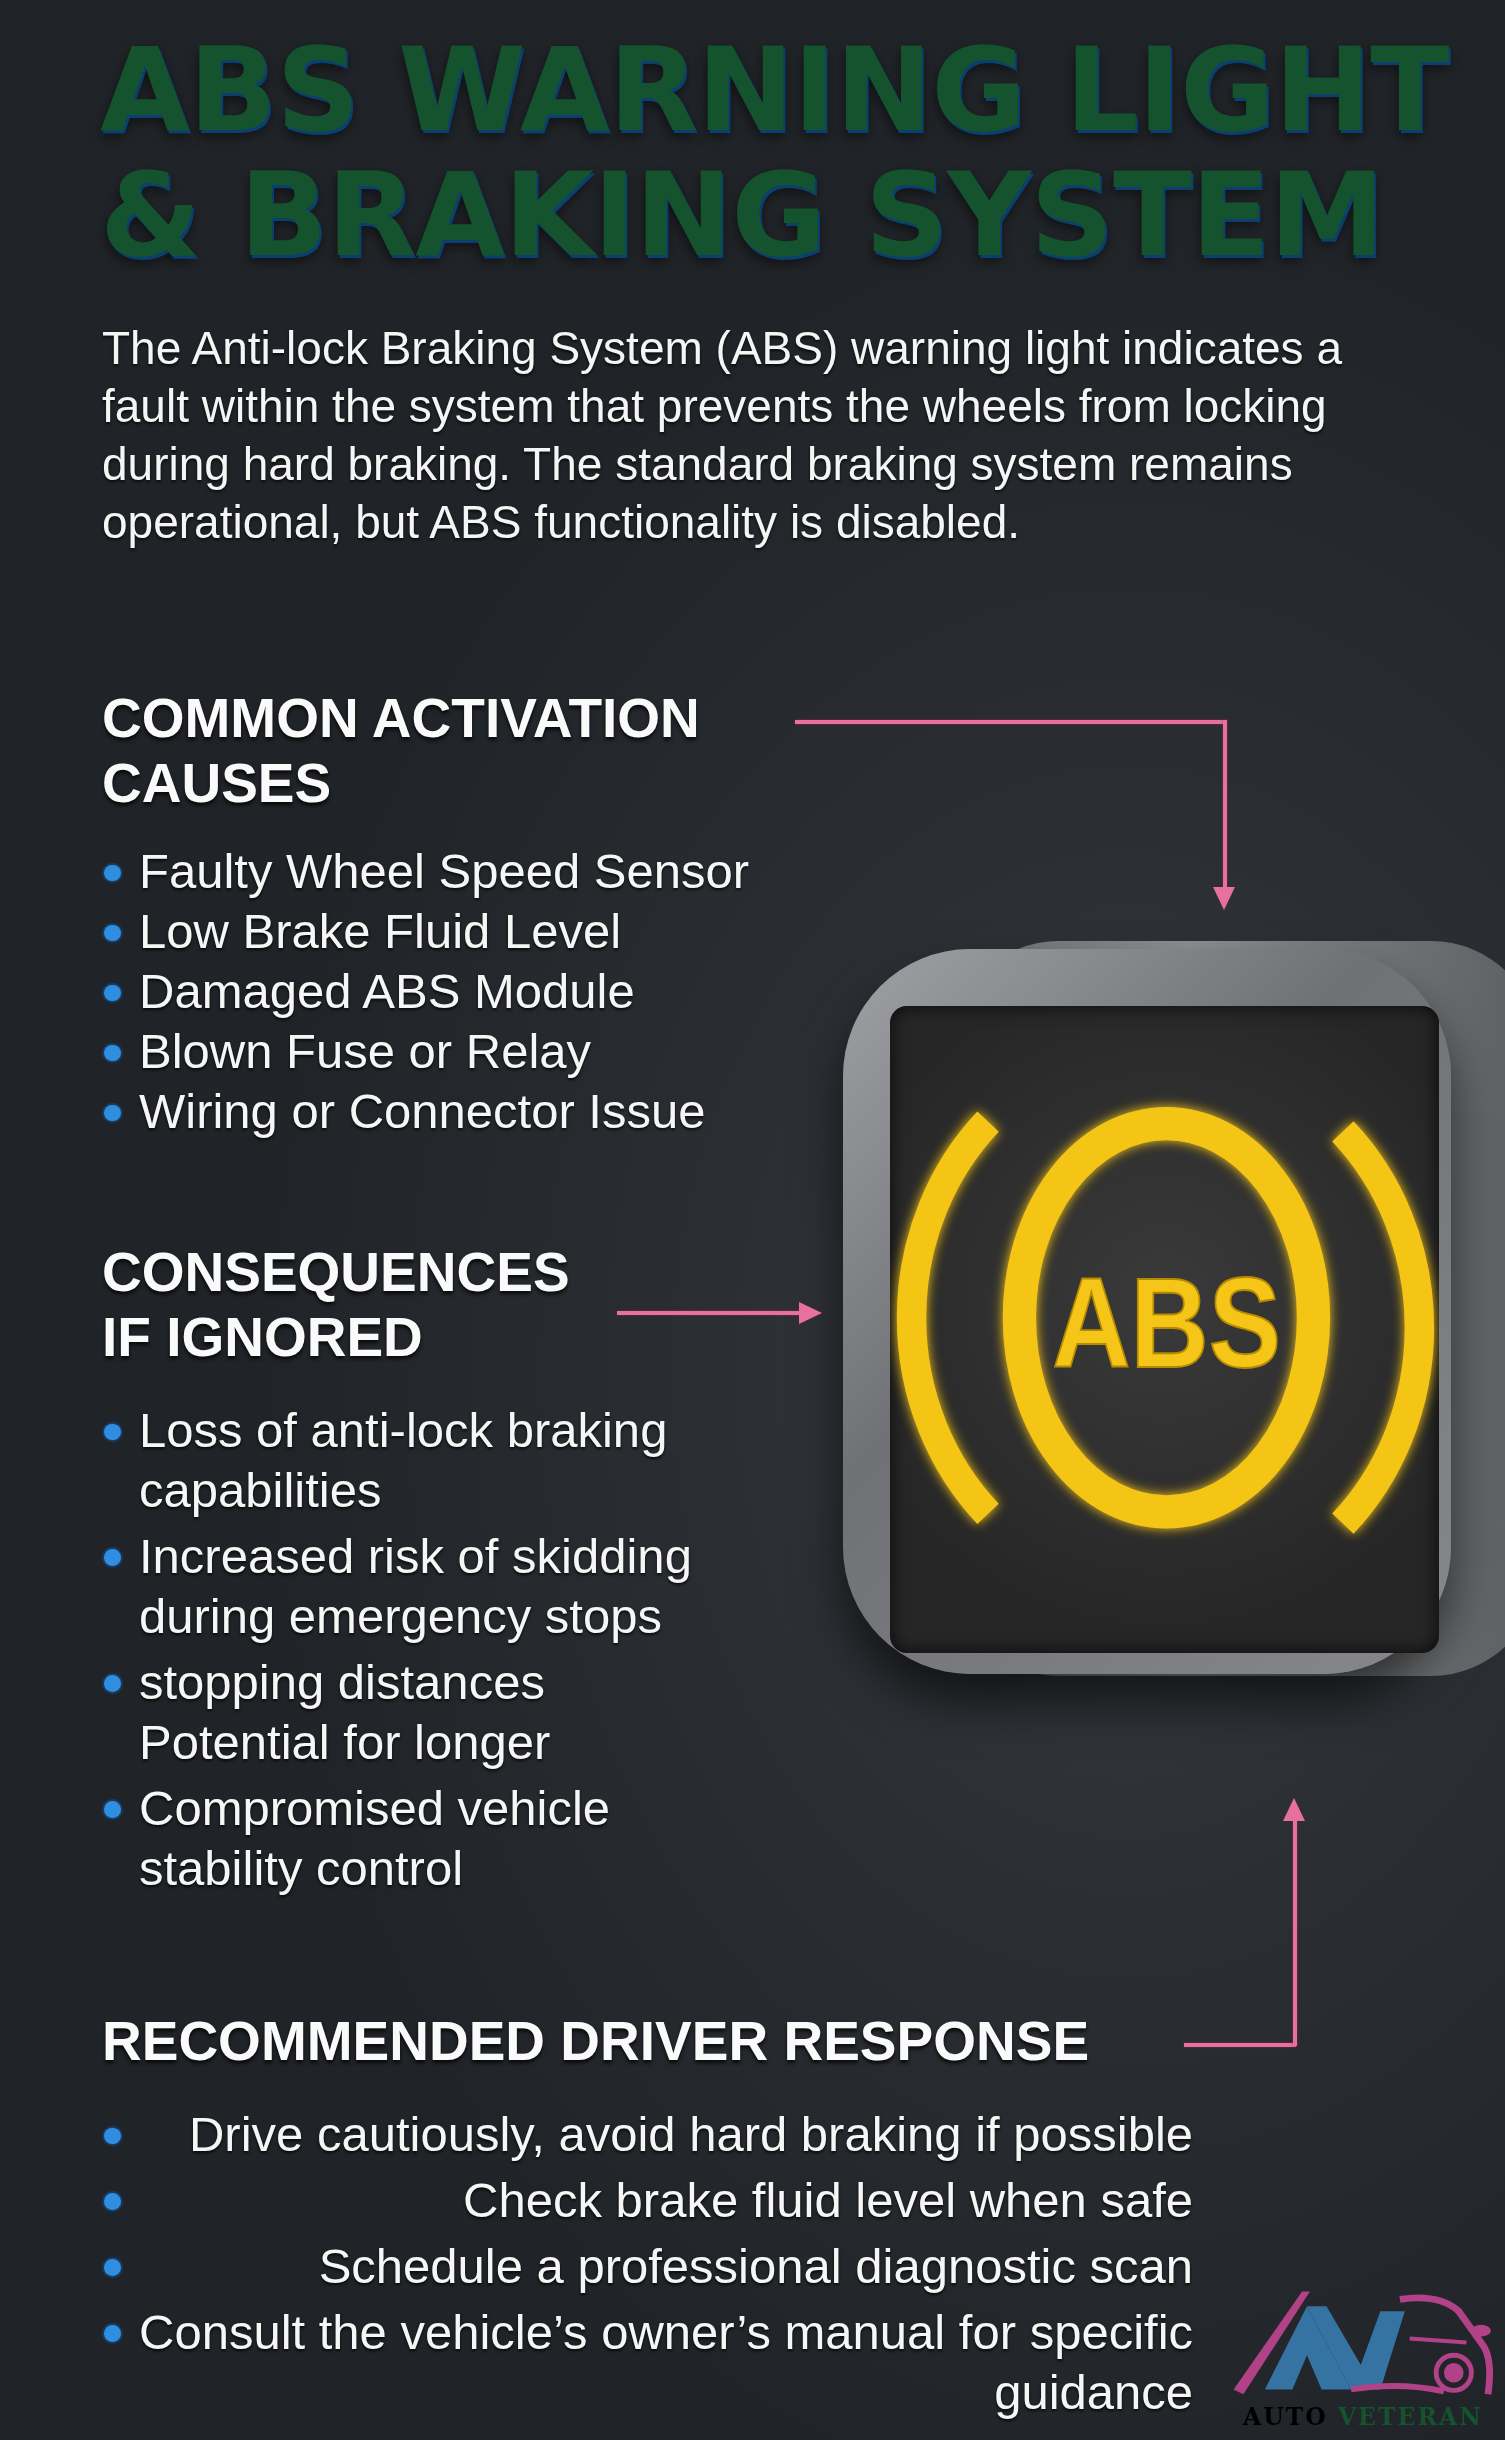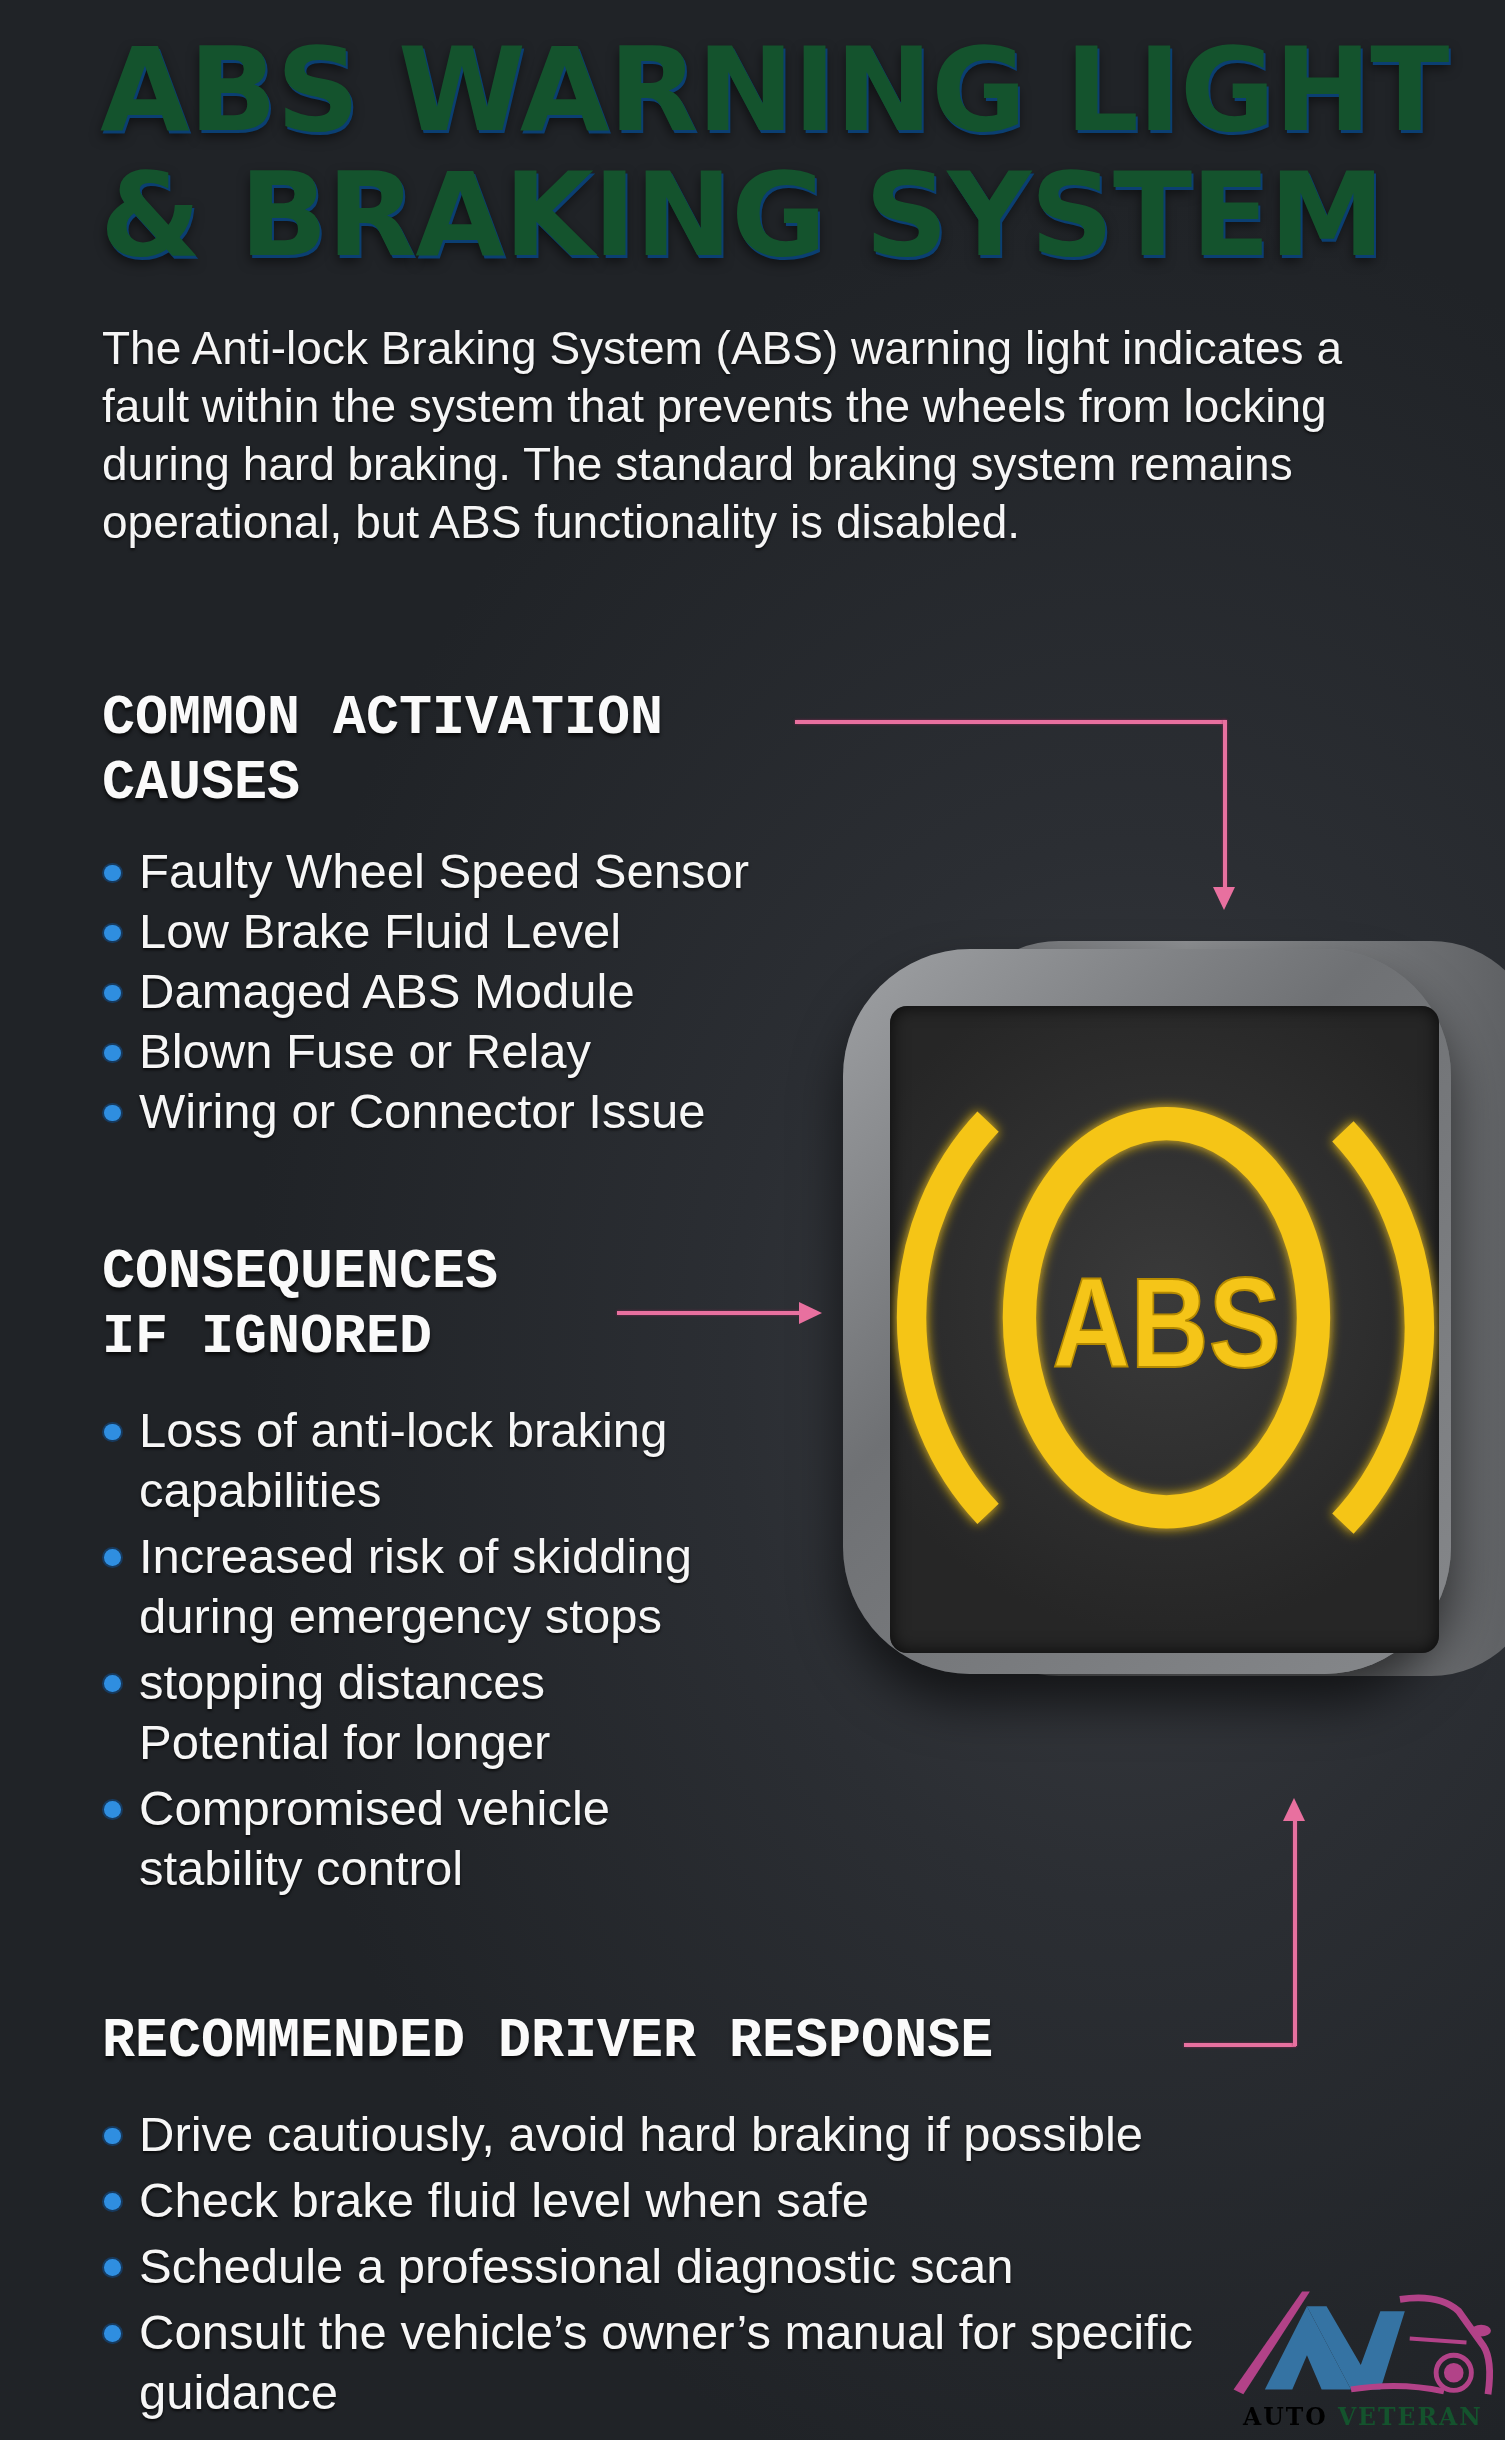--- a/index.html
+++ b/index.html
@@ -19,21 +19,21 @@
   }
   .title span { display: block; white-space: nowrap; }
   .intro {
     position: absolute; left: 102px; top: 319px; width: 1323px;
     font-size: 46px; line-height: 58px; color: #f5f5f5;
     text-shadow: 0 2px 2.9px rgba(0,0,0,0.7);
     margin: 0;
   }
   .heading {
     position: absolute; left: 102px;
-    font-family: Liberation Mono, monospace; font-weight: bold;
+    font-family: Liberation Sans, sans-serif; font-weight: bold;
     font-size: 55px; line-height: 65px; color: #fafafa;
     text-shadow: 0 2.9px 3.9px rgba(0,0,0,0.75);
     margin: 0;
   }
   .heading span { display: block; white-space: nowrap; }
   ul.bullets {
     position: absolute; left: 102px; margin: 0; padding: 0; list-style: none;
   }
   ul.bullets li {
     position: relative; padding-left: 37px;
@@ -41,21 +41,21 @@
     text-shadow: 0 2px 2.9px rgba(0,0,0,0.75);
   }
   ul.bullets li .dot {
     position: absolute; left: 2px; top: 23.5px; width: 16.7px; height: 16.7px;
     border-radius: 50%; background: #2f8ee0; box-shadow: 0 0 0 2px #173a5e;
   }
   ul.bullets li .line { display: block; white-space: nowrap; }
   .causes { top: 841px; }
   .consequences { top: 1400px; }
   .consequences li { margin-bottom: 5.9px; }
-  .response { top: 2104px; }
+  .response { top: 2104px; text-align: right; }
   .response li { margin-bottom: 5.9px; }
 
   
   .arrow-line { position: absolute; background: #e8709f; box-shadow: 0 0 2.9px rgba(150,40,90,0.8); }
   .arrow-head { position: absolute; width: 0; height: 0; }
 
   
   .icon-wrap { position: absolute; left: 833px; top: 931px; width: 672px; height: 765px; }
   .bezel-side {
     position: absolute; left: 118px; top: 9.8px; width: 588px; height: 735px;

